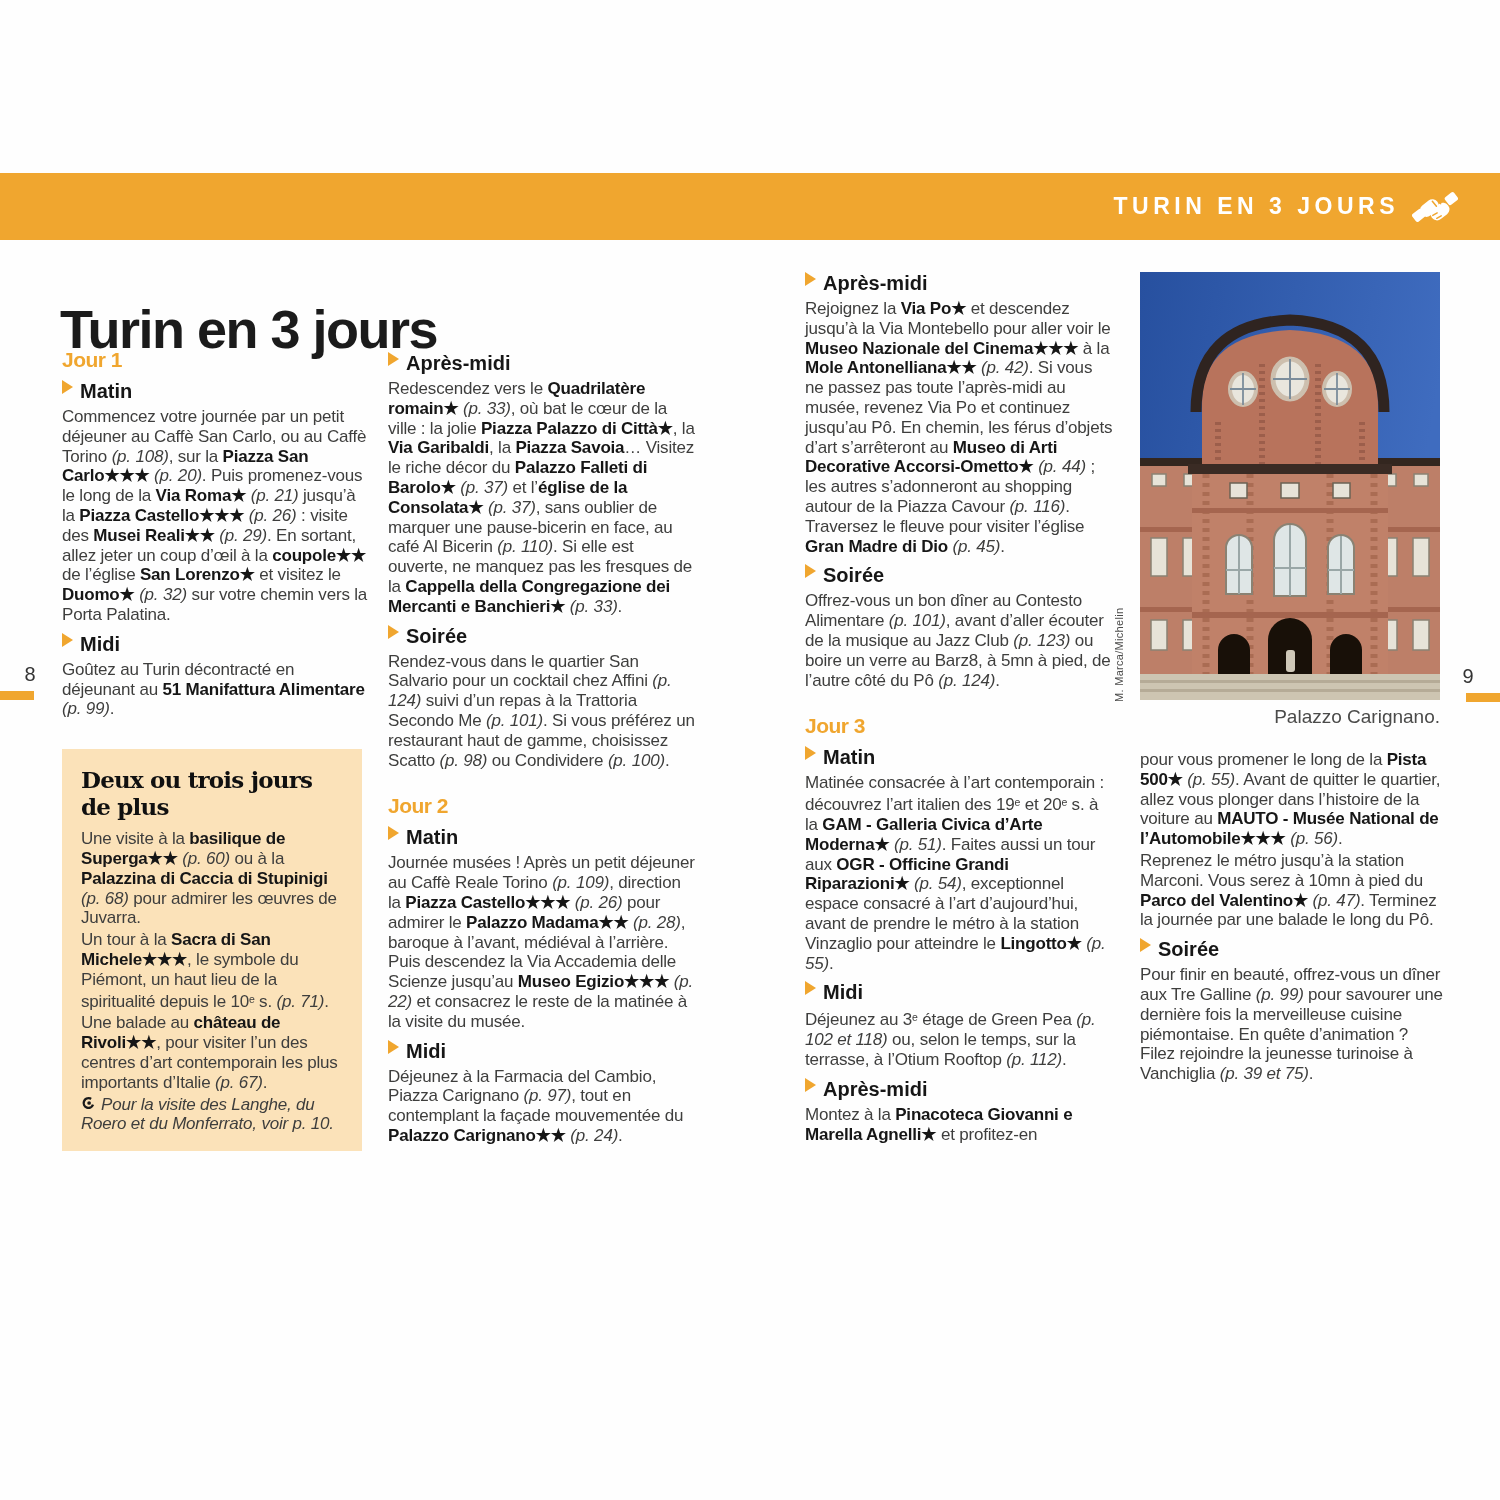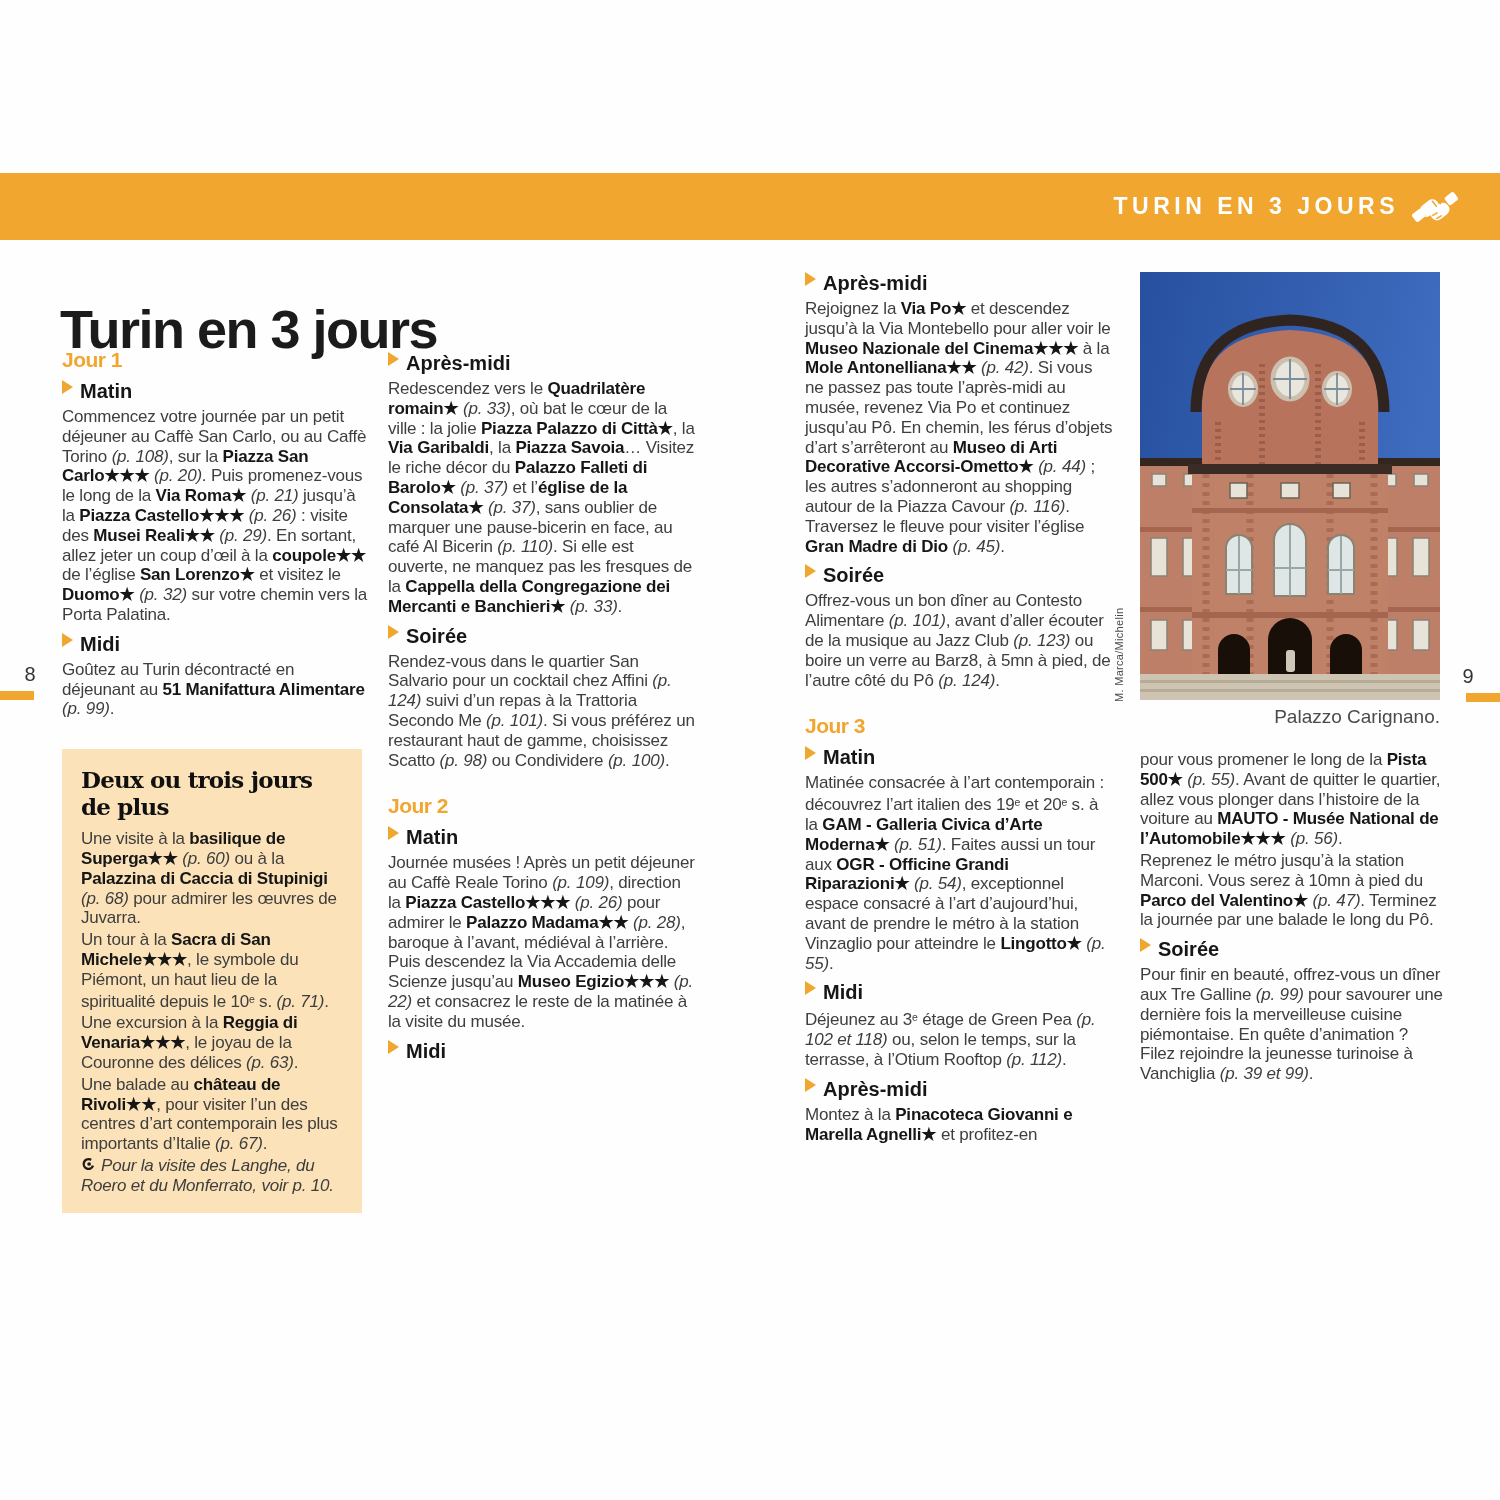--- a/index.html
+++ b/index.html
@@ -115,21 +115,20 @@
     <p class="para">Commencez votre journée par un petit déjeuner au Caffè San Carlo, ou au Caffè Torino <span class="i">(p. 108)</span>, sur la <span class="b">Piazza San Carlo★★★</span> <span class="i">(p. 20)</span>. Puis promenez-vous le long de la <span class="b">Via Roma★</span> <span class="i">(p. 21)</span> jusqu’à la <span class="b">Piazza Castello★★★</span> <span class="i">(p. 26)</span> : visite des <span class="b">Musei Reali★★</span> <span class="i">(p. 29)</span>. En sortant, allez jeter un coup d’œil à la <span class="b">coupole★★</span> de l’église <span class="b">San Lorenzo★</span> et visitez le <span class="b">Duomo★</span> <span class="i">(p. 32)</span> sur votre chemin vers la Porta Palatina.</p>
     <h3 class="time">
       <span class="tri"></span>
       <span>Midi</span>
     </h3>
     <p class="para">Goûtez au Turin décontracté en déjeunant au <span class="b">51 Manifattura Alimentare</span> <span class="i">(p. 99)</span>.</p>
     <div class="box">
       <div class="boxtitle">Deux ou trois jours de plus</div>
       <p class="para">Une visite à la <span class="b">basilique de Superga★★</span> <span class="i">(p. 60)</span> ou à la <span class="b">Palazzina di Caccia di Stupinigi</span> <span class="i">(p. 68)</span> pour admirer les œuvres de Juvarra.</p>
       <p class="para">Un tour à la <span class="b">Sacra di San Michele★★★</span>, le symbole du Piémont, un haut lieu de la spiritualité depuis le 10<span class="sup">e</span> s. <span class="i">(p. 71)</span>.</p>
-      <p class="para">Une excursion à la <span class="b">Reggia di Venaria★★★</span>, le joyau de la Couronne des délices <span class="i">(p. 63)</span>.</p>
       <p class="para">Une balade au <span class="b">château de Rivoli★★</span>, pour visiter l’un des centres d’art contemporain les plus importants d’Italie <span class="i">(p. 67)</span>.</p>
       <p class="para"><span class="tipicon"><svg width="15" height="14" viewBox="0 0 16 16">
             <g transform="rotate(20 8 8)">
               <circle cx="8" cy="8" r="5.5" fill="none" stroke="#1a1a1a" stroke-width="2.7" stroke-dasharray="26.5 8.1"></circle>
             </g>
             <circle cx="8.7" cy="8" r="2.1" fill="#1a1a1a"></circle>
           </svg></span><span class="i">Pour la visite des Langhe, du Roero et du Monferrato, voir p. 10.</span></p>
     </div>
   </div>
 <div class="col" id="col2">
@@ -146,20 +145,21 @@
     <h2 class="day">Jour 2</h2>
     <h3 class="time">
       <span class="tri"></span>
       <span>Matin</span>
     </h3>
     <p class="para">Journée musées ! Après un petit déjeuner au Caffè Reale Torino <span class="i">(p. 109)</span>, direction la <span class="b">Piazza Castello★★★</span> <span class="i">(p. 26)</span> pour admirer le <span class="b">Palazzo Madama★★</span> <span class="i">(p. 28)</span>, baroque à l’avant, médiéval à l’arrière. Puis descendez la Via Accademia delle Scienze jusqu’au <span class="b">Museo Egizio★★★</span> <span class="i">(p. 22)</span> et consacrez le reste de la matinée à la visite du musée.</p>
     <h3 class="time">
       <span class="tri"></span>
       <span>Midi</span>
     </h3>
+    <p class="para">Déjeunez à la Farmacia del Cambio, Piazza Carignano <span class="i">(p. 97)</span>, tout en contemplant la façade mouvementée du <span class="b">Palazzo Carignano★★</span> <span class="i">(p. 24)</span>.</p>
   </div>
 <div class="col" id="col3">
     <h3 class="time">
       <span class="tri"></span>
       <span>Après-midi</span>
     </h3>
     <p class="para">Rejoignez la <span class="b">Via Po★</span> et descendez jusqu’à la Via Montebello pour aller voir le <span class="b">Museo Nazionale del Cinema★★★</span> à la <span class="b">Mole Antonelliana★★</span> <span class="i">(p. 42)</span>. Si vous ne passez pas toute l’après-midi au musée, revenez Via Po et continuez jusqu’au Pô. En chemin, les férus d’objets d’art s’arrêteront au <span class="b">Museo di Arti Decorative Accorsi-Ometto★</span> <span class="i">(p. 44)</span> ; les autres s’adonneront au shopping autour de la Piazza Cavour <span class="i">(p. 116)</span>. Traversez le fleuve pour visiter l’église <span class="b">Gran Madre di Dio</span> <span class="i">(p. 45)</span>.</p>
     <h3 class="time">
       <span class="tri"></span>
       <span>Soirée</span>
@@ -182,21 +182,21 @@
     </h3>
     <p class="para">Montez à la <span class="b">Pinacoteca Giovanni e Marella Agnelli★</span> et profitez-en</p>
   </div>
 <div class="col" id="col4">
     <p class="para">pour vous promener le long de la <span class="b">Pista 500★</span> <span class="i">(p. 55)</span>. Avant de quitter le quartier, allez vous plonger dans l’histoire de la voiture au <span class="b">MAUTO - Musée National de l’Automobile★★★</span> <span class="i">(p. 56)</span>.</p>
     <p class="para">Reprenez le métro jusqu’à la station Marconi. Vous serez à 10mn à pied du <span class="b">Parco del Valentino★</span> <span class="i">(p. 47)</span>. Terminez la journée par une balade le long du Pô.</p>
     <h3 class="time">
       <span class="tri"></span>
       <span>Soirée</span>
     </h3>
-    <p class="para">Pour finir en beauté, offrez-vous un dîner aux Tre Galline <span class="i">(p. 99)</span> pour savourer une dernière fois la merveilleuse cuisine piémontaise. En quête d’animation ? Filez rejoindre la jeunesse turinoise à Vanchiglia <span class="i">(p. 39 et 99)</span>.</p>
+    <p class="para">Pour finir en beauté, offrez-vous un dîner aux Tre Galline <span class="i">(p. 99)</span> pour savourer une dernière fois la merveilleuse cuisine piémontaise. En quête d’animation ? Filez rejoindre la jeunesse turinoise à Vanchiglia <span class="i">(p. 39 et 75)</span>.</p>
   </div>
 
 <div class="photo">
   <svg width="300" height="428" viewBox="0 0 300 428">
     <defs>
       <linearGradient id="sky" x1="0" y1="0" x2="1" y2="0.25">
         <stop offset="0" stop-color="#27509f"></stop>
         <stop offset="1" stop-color="#3f6cbf"></stop>
       </linearGradient>
     </defs>

